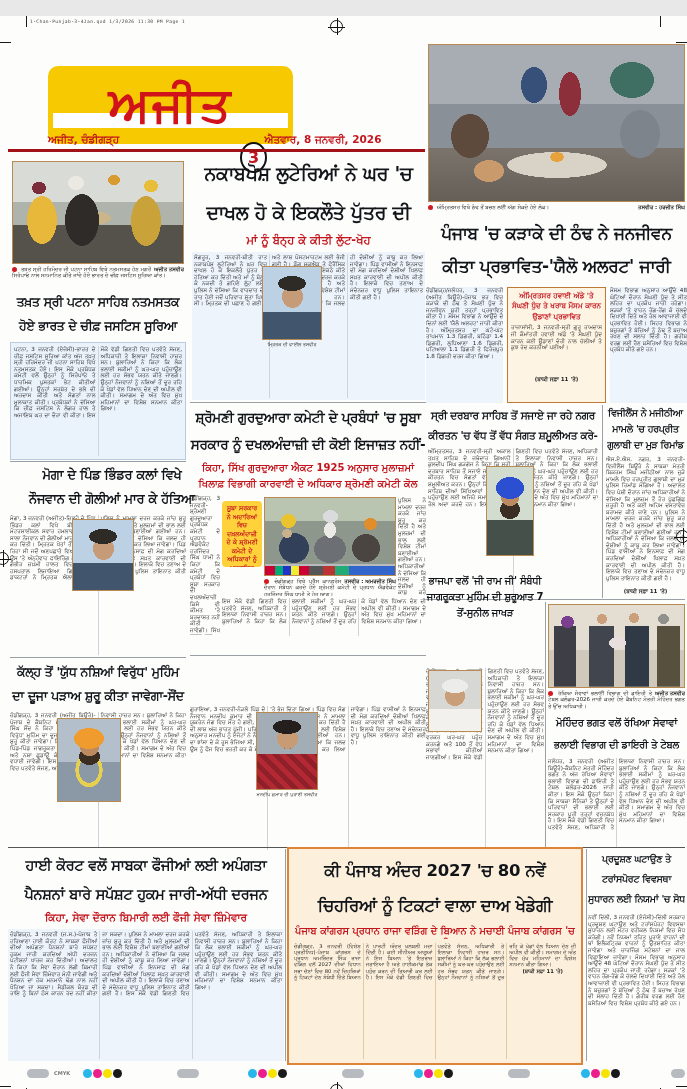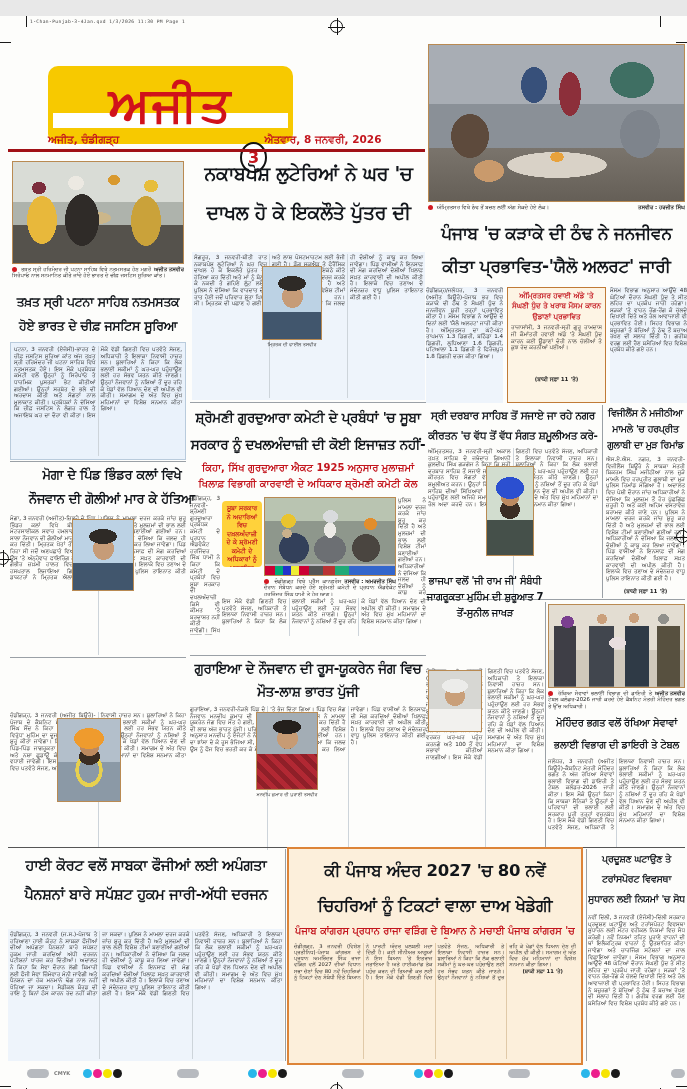--- a/index.html
+++ b/index.html
@@ -154,20 +154,21 @@
     <div class="obox" style="position:relative;width:101px;height:116px">
       <div class="sub" style="font-size:7.2px;line-height:1.45">ਅੰਮ੍ਰਿਤਸਰ ਹਵਾਈ ਅੱਡੇ 'ਤੇ ਸੰਘਣੀ ਧੁੰਦ ਤੇ ਖਰਾਬ ਮੌਸਮ ਕਾਰਨ ਉਡਾਣਾਂ ਪ੍ਰਭਾਵਿਤ</div>
       <div class="bt" style="height:52px;margin-top:2px">ਰਾਜਾਸਾਂਸੀ, 3 ਜਨਵਰੀ-ਸ੍ਰੀ ਗੁਰੂ ਰਾਮਦਾਸ ਜੀ ਕੌਮਾਂਤਰੀ ਹਵਾਈ ਅੱਡੇ 'ਤੇ ਸੰਘਣੀ ਧੁੰਦ ਕਾਰਨ ਕਈ ਉਡਾਣਾਂ ਦੇਰੀ ਨਾਲ ਚੱਲੀਆਂ ਤੇ ਕੁਝ ਰੱਦ ਕਰਨੀਆਂ ਪਈਆਂ।</div>
       <div class="bt morel">(ਬਾਕੀ ਸਫ਼ਾ 11 'ਤੇ)</div>
     </div>
     <div class="bt pane" style="width:79px;height:116px">ਮੌਸਮ ਵਿਭਾਗ ਅਨੁਸਾਰ ਆਉਂਦੇ 48 ਘੰਟਿਆਂ ਦੌਰਾਨ ਸੰਘਣੀ ਧੁੰਦ ਤੇ ਸੀਤ ਲਹਿਰ ਦਾ ਪ੍ਰਕੋਪ ਜਾਰੀ ਰਹੇਗਾ। ਸੜਕਾਂ 'ਤੇ ਵਾਹਨ ਰੇਂਗ-ਰੇਂਗ ਕੇ ਚੱਲਦੇ ਦਿਖਾਈ ਦਿੱਤੇ ਅਤੇ ਰੇਲ ਆਵਾਜਾਈ ਵੀ ਪ੍ਰਭਾਵਿਤ ਹੋਈ। ਸਿਹਤ ਵਿਭਾਗ ਨੇ ਬਜ਼ੁਰਗਾਂ ਤੇ ਬੱਚਿਆਂ ਨੂੰ ਠੰਢ ਤੋਂ ਬਚਾਅ ਰੱਖਣ ਦੀ ਸਲਾਹ ਦਿੱਤੀ ਹੈ। ਗਰੀਬ ਵਰਗ ਲਈ ਰੈਣ ਬਸੇਰਿਆਂ ਵਿਚ ਵਿਸ਼ੇਸ਼ ਪ੍ਰਬੰਧ ਕੀਤੇ ਗਏ ਹਨ।</div>
   </div>
   <div class="abs hl" style="left:426px;top:201px;width:261px;height:66px;font-size:17px;line-height:33px">ਪੰਜਾਬ 'ਚ ਕੜਾਕੇ ਦੀ ਠੰਢ ਨੇ ਜਨਜੀਵਨ ਕੀਤਾ ਪ੍ਰਭਾਵਿਤ-'ਯੈਲੋ ਅਲਰਟ' ਜਾਰੀ</div>
 
   <div class="abs hl" style="left:192px;top:138px;width:233px;height:78px;font-size:19px;line-height:39px">ਨਕਾਬਪੋਸ਼ ਲੁਟੇਰਿਆਂ ਨੇ ਘਰ 'ਚ ਦਾਖਲ ਹੋ ਕੇ ਇਕਲੌਤੇ ਪੁੱਤਰ ਦੀ ਕੀਤੀ ਹੱਤਿਆ</div>
+  <div class="abs sub" style="left:192px;top:217px;width:233px;height:16px;font-size:11.5px">ਮਾਂ ਨੂੰ ਬੰਨ੍ਹ ਕੇ ਕੀਤੀ ਲੁੱਟ-ਖੋਹ</div>
   <div class="abs bt c3 pane" style="left:192px;top:236px;width:233px;height:148px;padding:2px">
     <span>ਸੰਗਰੂਰ, 3 ਜਨਵਰੀ-ਬੀਤੀ ਰਾਤ ਨਕਾਬਪੋਸ਼ ਲੁਟੇਰਿਆਂ ਨੇ ਘਰ ਵਿਚ ਦਾਖਲ ਹੋ ਕੇ ਇਕਲੌਤੇ ਪੁੱਤਰ ਦੀ ਹੱਤਿਆ ਕਰ ਦਿੱਤੀ ਅਤੇ ਮਾਂ ਨੂੰ ਬੰਨ੍ਹ ਕੇ ਨਕਦੀ ਤੇ ਗਹਿਣੇ ਲੁ੍ੱਟ ਲਏ। ਪੁਲਿਸ ਨੇ ਦੱਸਿਆ ਕਿ ਵਾਰਦਾਤ ਦੇਰ ਰਾਤ ਹੋਈ ਜਦੋਂ ਪਰਿਵਾਰ ਸੁੱਤਾ ਪਿਆ ਸੀ। ਮ੍ਰਿਤਕ ਦੀ ਪਛਾਣ ਹੋ ਗਈ ਹੈ ਅਤੇ ਲਾਸ਼ ਪੋਸਟਮਾਰਟਮ ਲਈ ਭੇਜੀ ਗਈ ਹੈ। ਡੌਗ ਸਕੁਐਡ ਤੇ ਫੋਰੈਂਸਿਕ ਟੀਮਾਂ ਨੇ ਮੌਕੇ ਤੋਂ ਸਬੂਤ ਇਕੱਠੇ ਕੀਤੇ ਹਨ।</span>
     <span>ਪੁਲਿਸ ਨੇ ਮਾਮਲਾ ਦਰਜ ਕਰਕੇ ਜਾਂਚ ਸ਼ੁਰੂ ਕਰ ਦਿੱਤੀ ਹੈ ਅਤੇ ਮੁਲਜ਼ਮਾਂ ਦੀ ਭਾਲ ਲਈ ਵਿਸ਼ੇਸ਼ ਟੀਮਾਂ ਬਣਾਈਆਂ ਗਈਆਂ ਹਨ। ਅਧਿਕਾਰੀਆਂ ਨੇ ਦੱਸਿਆ ਕਿ ਜਲਦ ਹੀ ਦੋਸ਼ੀਆਂ ਨੂੰ ਕਾਬੂ ਕਰ ਲਿਆ ਜਾਵੇਗਾ। ਪਿੰਡ ਵਾਸੀਆਂ ਨੇ ਇਨਸਾਫ਼ ਦੀ ਮੰਗ ਕਰਦਿਆਂ ਦੋਸ਼ੀਆਂ ਖਿਲਾਫ਼ ਸਖ਼ਤ ਕਾਰਵਾਈ ਦੀ ਅਪੀਲ ਕੀਤੀ ਹੈ। ਇਲਾਕੇ ਵਿਚ ਤਣਾਅ ਦੇ ਮੱਦੇਨਜ਼ਰ ਵਾਧੂ ਪੁਲਿਸ ਤਾਇਨਾਤ ਕੀਤੀ ਗਈ ਹੈ।</span>
   </div>
   <div class="ph ph-mug" style="left:262px;top:250px;width:60px;height:74px"></div>
   <div class="abs tinycap" style="left:262px;top:326px;width:60px;height:8px">ਮ੍ਰਿਤਕ ਦੀ ਫਾਈਲ ਤਸਵੀਰ</div>
 
   <div class="ph ph-patna" style="left:12px;top:145px;width:172px;height:103px"></div>
   <div class="abs cap" style="left:12px;top:250px;width:172px;height:22px">
     <span class="cred">ਅਜੀਤ ਤਸਵੀਰ</span>
@@ -182,20 +183,21 @@
   <div class="hrule" style="left:10px;top:445px;width:176px"></div>
 
   <div class="abs hl" style="left:24px;top:447px;width:176px;height:49px;font-size:13px;line-height:24px">ਮੋਗਾ ਦੇ ਪਿੰਡ ਭਿੰਡਰ ਕਲਾਂ ਵਿਖੇ ਨੌਜਵਾਨ ਦੀ ਗੋਲੀਆਂ ਮਾਰ ਕੇ ਹੱਤਿਆ</div>
   <div class="abs bt c2" style="left:10px;top:499px;width:176px;height:140px">
     <span>ਮੋਗਾ, 3 ਜਨਵਰੀ (ਅਜੀਤ)-ਜ਼ਿਲ੍ਹੇ ਦੇ ਪਿੰਡ ਭਿੰਡਰ ਕਲਾਂ ਵਿਖੇ ਬੀਤੀ ਸ਼ਾਮ ਮੋਟਰਸਾਈਕਲ ਸਵਾਰ ਹਮਲਾਵਰਾਂ ਨੇ 28 ਸਾਲਾ ਨੌਜਵਾਨ ਦੀ ਗੋਲੀਆਂ ਮਾਰ ਕੇ ਹੱਤਿਆ ਕਰ ਦਿੱਤੀ। ਮ੍ਰਿਤਕ ਖੇਤਾਂ ਤੋਂ ਘਰ ਪਰਤ ਰਿਹਾ ਸੀ ਜਦੋਂ ਅਣਪਛਾਤੇ ਵਿਅਕਤੀਆਂ ਨੇ ਉਸ 'ਤੇ ਅੰਨ੍ਹੇਵਾਹ ਫਾਇਰਿੰਗ ਕਰ ਦਿੱਤੀ। ਗੰਭੀਰ ਜ਼ਖ਼ਮੀ ਹਾਲਤ ਵਿਚ ਉਸ ਨੂੰ ਹਸਪਤਾਲ ਲਿਜਾਇਆ ਗਿਆ ਜਿੱਥੇ ਡਾਕਟਰਾਂ ਨੇ ਮ੍ਰਿਤਕ ਐਲਾਨ ਦਿੱਤਾ।</span>
     <span>ਪੁਲਿਸ ਨੇ ਮਾਮਲਾ ਦਰਜ ਕਰਕੇ ਜਾਂਚ ਸ਼ੁਰੂ ਕਰ ਦਿੱਤੀ ਹੈ ਅਤੇ ਮੁਲਜ਼ਮਾਂ ਦੀ ਭਾਲ ਲਈ ਵਿਸ਼ੇਸ਼ ਟੀਮਾਂ ਬਣਾਈਆਂ ਗਈਆਂ ਹਨ। ਅਧਿਕਾਰੀਆਂ ਨੇ ਦੱਸਿਆ ਕਿ ਜਲਦ ਹੀ ਦੋਸ਼ੀਆਂ ਨੂੰ ਕਾਬੂ ਕਰ ਲਿਆ ਜਾਵੇਗਾ। ਪਿੰਡ ਵਾਸੀਆਂ ਨੇ ਇਨਸਾਫ਼ ਦੀ ਮੰਗ ਕਰਦਿਆਂ ਦੋਸ਼ੀਆਂ ਖਿਲਾਫ਼ ਸਖ਼ਤ ਕਾਰਵਾਈ ਦੀ ਅਪੀਲ ਕੀਤੀ ਹੈ। ਇਲਾਕੇ ਵਿਚ ਤਣਾਅ ਦੇ ਮੱਦੇਨਜ਼ਰ ਵਾਧੂ ਪੁਲਿਸ ਤਾਇਨਾਤ ਕੀਤੀ ਗਈ ਹੈ।</span>
   </div>
   <div class="ph ph-mug" style="left:72px;top:503px;width:62px;height:72px"></div>
   <div class="hrule" style="left:10px;top:641px;width:176px"></div>
 
+  <div class="abs hl" style="left:10px;top:644px;width:176px;height:49px;font-size:12.5px;line-height:24px">ਕੱਲ੍ਹ ਤੋਂ 'ਯੁੱਧ ਨਸ਼ਿਆਂ ਵਿਰੁੱਧ' ਮੁਹਿੰਮ ਦਾ ਦੂਜਾ ਪੜਾਅ ਸ਼ੁਰੂ ਕੀਤਾ ਜਾਵੇਗਾ-ਸੌਂਦ</div>
   <div class="abs bt c2" style="left:10px;top:696px;width:176px;height:136px">
     <span>ਚੰਡੀਗੜ੍ਹ, 3 ਜਨਵਰੀ (ਅਜੀਤ ਬਿਊਰੋ)-ਪੰਜਾਬ ਦੇ ਕੈਬਨਿਟ ਮੰਤਰੀ ਤਰੁਨਪ੍ਰੀਤ ਸਿੰਘ ਸੌਂਦ ਨੇ ਕਿਹਾ ਕਿ 'ਯੁੱਧ ਨਸ਼ਿਆਂ ਵਿਰੁੱਧ' ਮੁਹਿੰਮ ਦਾ ਦੂਜਾ ਪੜਾਅ ਕੱਲ੍ਹ ਤੋਂ ਸ਼ੁਰੂ ਕੀਤਾ ਜਾਵੇਗਾ। ਇਸ ਪੜਾਅ ਦੌਰਾਨ ਪਿੰਡ-ਪਿੰਡ ਜਾਗਰੂਕਤਾ ਕੈਂਪ ਲਾਏ ਜਾਣਗੇ ਅਤੇ ਨਸ਼ਾ ਛੁਡਾਊ ਕੇਂਦਰਾਂ ਦੀ ਗਿਣਤੀ ਵਧਾਈ ਜਾਵੇਗੀ।</span>
     <span>ਇਸ ਮੌਕੇ ਵੱਡੀ ਗਿਣਤੀ ਵਿਚ ਪਤਵੰਤੇ ਸੱਜਣ, ਅਧਿਕਾਰੀ ਤੇ ਇਲਾਕਾ ਨਿਵਾਸੀ ਹਾਜ਼ਰ ਸਨ। ਬੁਲਾਰਿਆਂ ਨੇ ਕਿਹਾ ਕਿ ਲੋਕ ਭਲਾਈ ਸਕੀਮਾਂ ਨੂੰ ਘਰ-ਘਰ ਪਹੁੰਚਾਉਣ ਲਈ ਹਰ ਸੰਭਵ ਯਤਨ ਕੀਤੇ ਜਾਣਗੇ। ਉਨ੍ਹਾਂ ਨੌਜਵਾਨਾਂ ਨੂੰ ਨਸ਼ਿਆਂ ਤੋਂ ਦੂਰ ਰਹਿ ਕੇ ਖੇਡਾਂ ਵੱਲ ਧਿਆਨ ਦੇਣ ਦੀ ਅਪੀਲ ਵੀ ਕੀਤੀ। ਸਮਾਗਮ ਦੇ ਅੰਤ ਵਿਚ ਮੁੱਖ ਮਹਿਮਾਨਾਂ ਦਾ ਵਿਸ਼ੇਸ਼ ਸਨਮਾਨ ਕੀਤਾ ਗਿਆ।</span>
   </div>
   <div class="ph ph-sond" style="left:57px;top:702px;width:64px;height:84px"></div>
 
   <div class="hrule" style="left:190px;top:386px;width:236px"></div>
   <div class="abs hl" style="left:190px;top:388px;width:236px;height:54px;font-size:13.5px;line-height:27px">ਸ਼੍ਰੋਮਣੀ ਗੁਰਦੁਆਰਾ ਕਮੇਟੀ ਦੇ ਪ੍ਰਬੰਧਾਂ 'ਚ ਸੂਬਾ ਸਰਕਾਰ ਨੂੰ ਦਖਲਅੰਦਾਜ਼ੀ ਦੀ ਕੋਈ ਇਜਾਜ਼ਤ ਨਹੀਂ-ਐਡਵੋਕੇਟ ਧਾਮੀ</div>
   <div class="abs sub" style="left:196px;top:444px;width:224px;height:32px;font-size:10px;line-height:16px">ਕਿਹਾ, ਸਿੱਖ ਗੁਰਦੁਆਰਾ ਐਕਟ 1925 ਅਨੁਸਾਰ ਮੁਲਾਜ਼ਮਾਂ ਖਿਲਾਫ਼ ਵਿਭਾਗੀ ਕਾਰਵਾਈ ਦੇ ਅਧਿਕਾਰ ਸ਼੍ਰੋਮਣੀ ਕਮੇਟੀ ਕੋਲ ਹਨ</div>
   <div class="abs bt" style="left:190px;top:479px;width:30px;height:140px">ਚੰਡੀਗੜ੍ਹ, 3 ਜਨਵਰੀ-ਸ਼੍ਰੋਮਣੀ ਗੁਰਦੁਆਰਾ ਪ੍ਰਬੰਧਕ ਕਮੇਟੀ ਦੇ ਪ੍ਰਧਾਨ ਐਡਵੋਕੇਟ ਹਰਜਿੰਦਰ ਸਿੰਘ ਧਾਮੀ ਨੇ ਕਿਹਾ ਕਿ ਕਮੇਟੀ ਦੇ ਪ੍ਰਬੰਧਾਂ ਵਿਚ ਸੂਬਾ ਸਰਕਾਰ ਦੀ ਦਖਲਅੰਦਾਜ਼ੀ ਕਿਸੇ ਵੀ ਕੀਮਤ 'ਤੇ ਬਰਦਾਸ਼ਤ ਨਹੀਂ ਕੀਤੀ ਜਾਵੇਗੀ। ਸਿੱਖ ਗੁਰਦੁਆਰਾ ਐਕਟ 1925 ਅਨੁਸਾਰ ਮੁਲਾਜ਼ਮਾਂ ਖਿਲਾਫ਼ ਵਿਭਾਗੀ ਕਾਰਵਾਈ ਦੇ ਅਧਿਕਾਰ ਸਿਰਫ਼ ਸ਼੍ਰੋਮਣੀ ਕਮੇਟੀ ਕੋਲ ਹਨ।</div>
@@ -203,21 +205,20 @@
   <div class="ph ph-press" style="left:264px;top:481px;width:132px;height:79px"></div>
   <div class="abs cap" style="left:264px;top:562px;width:132px;height:18px">
     <span class="cred">ਤਸਵੀਰ : ਅਮਰਜੀਤ ਸਿੰਘ</span>
     <span class="bdot"></span>
     <span>ਚੰਡੀਗੜ੍ਹ ਵਿਖੇ ਪ੍ਰੈੱਸ ਕਾਨਫ਼ਰੰਸ ਦੌਰਾਨ ਸੰਬੋਧਨ ਕਰਦੇ ਹੋਏ ਸ਼੍ਰੋਮਣੀ ਕਮੇਟੀ ਦੇ ਪ੍ਰਧਾਨ ਐਡਵੋਕੇਟ ਹਰਜਿੰਦਰ ਸਿੰਘ ਧਾਮੀ ਤੇ ਹੋਰ ਆਗੂ।</span>
   </div>
   <div class="abs bt c3" style="left:222px;top:582px;width:204px;height:38px">ਇਸ ਮੌਕੇ ਵੱਡੀ ਗਿਣਤੀ ਵਿਚ ਪਤਵੰਤੇ ਸੱਜਣ, ਅਧਿਕਾਰੀ ਤੇ ਇਲਾਕਾ ਨਿਵਾਸੀ ਹਾਜ਼ਰ ਸਨ। ਬੁਲਾਰਿਆਂ ਨੇ ਕਿਹਾ ਕਿ ਲੋਕ ਭਲਾਈ ਸਕੀਮਾਂ ਨੂੰ ਘਰ-ਘਰ ਪਹੁੰਚਾਉਣ ਲਈ ਹਰ ਸੰਭਵ ਯਤਨ ਕੀਤੇ ਜਾਣਗੇ। ਉਨ੍ਹਾਂ ਨੌਜਵਾਨਾਂ ਨੂੰ ਨਸ਼ਿਆਂ ਤੋਂ ਦੂਰ ਰਹਿ ਕੇ ਖੇਡਾਂ ਵੱਲ ਧਿਆਨ ਦੇਣ ਦੀ ਅਪੀਲ ਵੀ ਕੀਤੀ। ਸਮਾਗਮ ਦੇ ਅੰਤ ਵਿਚ ਮੁੱਖ ਮਹਿਮਾਨਾਂ ਦਾ ਵਿਸ਼ੇਸ਼ ਸਨਮਾਨ ਕੀਤਾ ਗਿਆ।</div>
   <div class="abs bt" style="left:398px;top:481px;width:28px;height:98px">ਪੁਲਿਸ ਨੇ ਮਾਮਲਾ ਦਰਜ ਕਰਕੇ ਜਾਂਚ ਸ਼ੁਰੂ ਕਰ ਦਿੱਤੀ ਹੈ ਅਤੇ ਮੁਲਜ਼ਮਾਂ ਦੀ ਭਾਲ ਲਈ ਵਿਸ਼ੇਸ਼ ਟੀਮਾਂ ਬਣਾਈਆਂ ਗਈਆਂ ਹਨ। ਅਧਿਕਾਰੀਆਂ ਨੇ ਦੱਸਿਆ ਕਿ ਜਲਦ ਹੀ ਦੋਸ਼ੀਆਂ ਨੂੰ ਕਾਬੂ ਕਰ ਲਿਆ ਜਾਵੇਗਾ। ਪਿੰਡ ਵਾਸੀਆਂ ਨੇ ਇਨਸਾਫ਼ ਦੀ ਮੰਗ ਕਰਦਿਆਂ ਦੋਸ਼ੀਆਂ ਖਿਲਾਫ਼ ਸਖ਼ਤ ਕਾਰਵਾਈ ਦੀ ਅਪੀਲ ਕੀਤੀ ਹੈ। ਇਲਾਕੇ ਵਿਚ ਤਣਾਅ ਦੇ ਮੱਦੇਨਜ਼ਰ ਵਾਧੂ ਪੁਲਿਸ ਤਾਇਨਾਤ ਕੀਤੀ ਗਈ ਹੈ।</div>
 
   <div class="hrule" style="left:190px;top:639px;width:236px"></div>
-  <div class="abs hl" style="left:190px;top:641px;width:236px;height:46px;font-size:13.5px;line-height:23px">ਗੁਰਾਇਆ ਦੇ ਨੌਜਵਾਨ ਦੀ ਰੂਸ-ਯੂਕਰੇਨ ਜੰਗ ਵਿਚ ਮੌਤ-ਲਾਸ਼ ਭਾਰਤ ਪੁੱਜੀ</div>
   <div class="abs bt c3" style="left:190px;top:690px;width:236px;height:144px">
     <span>ਗੁਰਾਇਆ, 3 ਜਨਵਰੀ-ਨੇੜਲੇ ਪਿੰਡ ਦੇ ਨੌਜਵਾਨ ਮਨਦੀਪ ਕੁਮਾਰ ਦੀ ਰੂਸ-ਯੂਕਰੇਨ ਜੰਗ ਵਿਚ ਮੌਤ ਹੋ ਗਈ, ਜਿਸ ਦੀ ਲਾਸ਼ ਅੱਜ ਭਾਰਤ ਪੁੱਜੀ। ਪਰਿਵਾਰ ਅਨੁਸਾਰ ਮਨਦੀਪ ਨੂੰ ਏਜੰਟਾਂ ਨੇ ਨੌਕਰੀ ਦਾ ਝਾਂਸਾ ਦੇ ਕੇ ਰੂਸ ਭੇਜਿਆ ਸੀ, ਜਿੱਥੇ ਉਸ ਨੂੰ ਫੌਜ ਵਿਚ ਭਰਤੀ ਕਰ ਕੇ ਮੋਰਚੇ 'ਤੇ ਭੇਜ ਦਿੱਤਾ ਗਿਆ। ਪਿੰਡ ਵਿਚ ਸੋਗ ਦੀ ਲਹਿਰ ਹੈ।</span>
     <span>ਪੁਲਿਸ ਨੇ ਮਾਮਲਾ ਦਰਜ ਕਰਕੇ ਜਾਂਚ ਸ਼ੁਰੂ ਕਰ ਦਿੱਤੀ ਹੈ ਅਤੇ ਮੁਲਜ਼ਮਾਂ ਦੀ ਭਾਲ ਲਈ ਵਿਸ਼ੇਸ਼ ਟੀਮਾਂ ਬਣਾਈਆਂ ਗਈਆਂ ਹਨ। ਅਧਿਕਾਰੀਆਂ ਨੇ ਦੱਸਿਆ ਕਿ ਜਲਦ ਹੀ ਦੋਸ਼ੀਆਂ ਨੂੰ ਕਾਬੂ ਕਰ ਲਿਆ ਜਾਵੇਗਾ। ਪਿੰਡ ਵਾਸੀਆਂ ਨੇ ਇਨਸਾਫ਼ ਦੀ ਮੰਗ ਕਰਦਿਆਂ ਦੋਸ਼ੀਆਂ ਖਿਲਾਫ਼ ਸਖ਼ਤ ਕਾਰਵਾਈ ਦੀ ਅਪੀਲ ਕੀਤੀ ਹੈ। ਇਲਾਕੇ ਵਿਚ ਤਣਾਅ ਦੇ ਮੱਦੇਨਜ਼ਰ ਵਾਧੂ ਪੁਲਿਸ ਤਾਇਨਾਤ ਕੀਤੀ ਗਈ ਹੈ।</span>
   </div>
   <div class="ph ph-ukr" style="left:256px;top:696px;width:62px;height:78px"></div>
   <div class="abs tinycap" style="left:252px;top:776px;width:70px;height:8px">ਮਨਦੀਪ ਕੁਮਾਰ ਦੀ ਪੁਰਾਣੀ ਤਸਵੀਰ</div>
 
   <div class="abs hl" style="left:428px;top:389px;width:170px;height:40px;font-size:10.5px;line-height:20px">ਸ੍ਰੀ ਦਰਬਾਰ ਸਾਹਿਬ ਤੋਂ ਸਜਾਏ ਜਾ ਰਹੇ ਨਗਰ ਕੀਰਤਨ 'ਚ ਵੱਧ ਤੋਂ ਵੱਧ ਸੰਗਤ ਸ਼ਮੂਲੀਅਤ ਕਰੇ-ਜਥੇਦਾਰ ਗੜਗੱਜ</div>
   <div class="abs bt c2" style="left:428px;top:432px;width:170px;height:150px">
     <span>ਅੰਮ੍ਰਿਤਸਰ, 3 ਜਨਵਰੀ-ਸ੍ਰੀ ਅਕਾਲ ਤਖ਼ਤ ਸਾਹਿਬ ਦੇ ਜਥੇਦਾਰ ਗਿਆਨੀ ਕੁਲਦੀਪ ਸਿੰਘ ਗੜਗੱਜ ਨੇ ਕਿਹਾ ਕਿ ਸ੍ਰੀ ਦਰਬਾਰ ਸਾਹਿਬ ਤੋਂ ਸਜਾਏ ਜਾ ਰਹੇ ਨਗਰ ਕੀਰਤਨ ਵਿਚ ਸੰਗਤਾਂ ਵੱਧ ਤੋਂ ਵੱਧ ਸ਼ਮੂਲੀਅਤ ਕਰਨ। ਉਨ੍ਹਾਂ ਕਿਹਾ ਕਿ ਗੁਰੂ ਸਾਹਿਬ ਦੀਆਂ ਸਿੱਖਿਆਵਾਂ ਨੂੰ ਘਰ-ਘਰ ਪਹੁੰਚਾਉਣ ਲਈ ਅਜਿਹੇ ਸਮਾਗਮ ਅਹਿਮ ਰੋਲ ਅਦਾ ਕਰਦੇ ਹਨ।</span>
@@ -248,20 +249,21 @@
   </div>
   <div class="abs hl" style="left:548px;top:696px;width:137px;height:44px;font-size:10px;line-height:22px">ਮੋਹਿੰਦਰ ਭਗਤ ਵਲੋਂ ਰੱਖਿਆ ਸੇਵਾਵਾਂ ਭਲਾਈ ਵਿਭਾਗ ਦੀ ਡਾਇਰੀ ਤੇ ਟੇਬਲ ਕਲੰਡਰ-2026 ਜਾਰੀ</div>
   <div class="abs bt c2" style="left:548px;top:742px;width:137px;height:90px">
     <span>ਜਲੰਧਰ, 3 ਜਨਵਰੀ (ਅਜੀਤ ਬਿਊਰੋ)-ਕੈਬਨਿਟ ਮੰਤਰੀ ਮੋਹਿੰਦਰ ਭਗਤ ਨੇ ਅੱਜ ਰੱਖਿਆ ਸੇਵਾਵਾਂ ਭਲਾਈ ਵਿਭਾਗ ਦੀ ਡਾਇਰੀ ਤੇ ਟੇਬਲ ਕਲੰਡਰ-2026 ਜਾਰੀ ਕੀਤਾ। ਇਸ ਮੌਕੇ ਉਨ੍ਹਾਂ ਕਿਹਾ ਕਿ ਸਾਬਕਾ ਸੈਨਿਕਾਂ ਤੇ ਉਨ੍ਹਾਂ ਦੇ ਪਰਿਵਾਰਾਂ ਦੀ ਭਲਾਈ ਲਈ ਸਰਕਾਰ ਪੂਰੀ ਤਰ੍ਹਾਂ ਵਚਨਬੱਧ ਹੈ।</span>
     <span>ਇਸ ਮੌਕੇ ਵੱਡੀ ਗਿਣਤੀ ਵਿਚ ਪਤਵੰਤੇ ਸੱਜਣ, ਅਧਿਕਾਰੀ ਤੇ ਇਲਾਕਾ ਨਿਵਾਸੀ ਹਾਜ਼ਰ ਸਨ। ਬੁਲਾਰਿਆਂ ਨੇ ਕਿਹਾ ਕਿ ਲੋਕ ਭਲਾਈ ਸਕੀਮਾਂ ਨੂੰ ਘਰ-ਘਰ ਪਹੁੰਚਾਉਣ ਲਈ ਹਰ ਸੰਭਵ ਯਤਨ ਕੀਤੇ ਜਾਣਗੇ। ਉਨ੍ਹਾਂ ਨੌਜਵਾਨਾਂ ਨੂੰ ਨਸ਼ਿਆਂ ਤੋਂ ਦੂਰ ਰਹਿ ਕੇ ਖੇਡਾਂ ਵੱਲ ਧਿਆਨ ਦੇਣ ਦੀ ਅਪੀਲ ਵੀ ਕੀਤੀ। ਸਮਾਗਮ ਦੇ ਅੰਤ ਵਿਚ ਮੁੱਖ ਮਹਿਮਾਨਾਂ ਦਾ ਵਿਸ਼ੇਸ਼ ਸਨਮਾਨ ਕੀਤਾ ਗਿਆ।</span>
   </div>
 
   <div class="hrule" style="left:8px;top:831px;width:677px;background:#555"></div>
 
   <div class="abs hl" style="left:8px;top:835px;width:276px;height:58px;font-size:14.5px;line-height:29px">ਹਾਈ ਕੋਰਟ ਵਲੋਂ ਸਾਬਕਾ ਫੌਜੀਆਂ ਲਈ ਅਪੰਗਤਾ ਪੈਨਸ਼ਨਾਂ ਬਾਰੇ ਸਪੱਸ਼ਟ ਹੁਕਮ ਜਾਰੀ-ਅੱਧੀ ਦਰਜਨ ਪਟੀਸ਼ਨਾਂ ਖਾਰਜ</div>
+  <div class="abs sub" style="left:8px;top:895px;width:276px;height:16px;font-size:10.5px">ਕਿਹਾ, ਸੇਵਾ ਦੌਰਾਨ ਬਿਮਾਰੀ ਲਈ ਫੌਜੀ ਸੇਵਾ ਜ਼ਿੰਮੇਵਾਰ</div>
   <div class="abs bt c3 pane" style="left:8px;top:913px;width:276px;height:132px;padding:2px">
     <span>ਚੰਡੀਗੜ੍ਹ, 3 ਜਨਵਰੀ (ਜ.ਸ.)-ਪੰਜਾਬ ਤੇ ਹਰਿਆਣਾ ਹਾਈ ਕੋਰਟ ਨੇ ਸਾਬਕਾ ਫੌਜੀਆਂ ਦੀਆਂ ਅਪੰਗਤਾ ਪੈਨਸ਼ਨਾਂ ਬਾਰੇ ਸਪੱਸ਼ਟ ਹੁਕਮ ਜਾਰੀ ਕਰਦਿਆਂ ਅੱਧੀ ਦਰਜਨ ਪਟੀਸ਼ਨਾਂ ਖਾਰਜ ਕਰ ਦਿੱਤੀਆਂ। ਅਦਾਲਤ ਨੇ ਕਿਹਾ ਕਿ ਸੇਵਾ ਦੌਰਾਨ ਲੱਗੀ ਬਿਮਾਰੀ ਲਈ ਫੌਜੀ ਸੇਵਾ ਜ਼ਿੰਮੇਵਾਰ ਮੰਨੀ ਜਾਵੇਗੀ ਅਤੇ ਪੈਨਸ਼ਨ ਦਾ ਹੱਕ ਮਨਮਾਨੇ ਢੰਗ ਨਾਲ ਨਹੀਂ ਖੋਹਿਆ ਜਾ ਸਕਦਾ। ਮੈਡੀਕਲ ਬੋਰਡ ਦੀ ਰਾਇ ਨੂੰ ਬਿਨਾਂ ਠੋਸ ਕਾਰਨ ਰੱਦ ਨਹੀਂ ਕੀਤਾ ਜਾ ਸਕਦਾ।</span>
     <span>ਪੁਲਿਸ ਨੇ ਮਾਮਲਾ ਦਰਜ ਕਰਕੇ ਜਾਂਚ ਸ਼ੁਰੂ ਕਰ ਦਿੱਤੀ ਹੈ ਅਤੇ ਮੁਲਜ਼ਮਾਂ ਦੀ ਭਾਲ ਲਈ ਵਿਸ਼ੇਸ਼ ਟੀਮਾਂ ਬਣਾਈਆਂ ਗਈਆਂ ਹਨ। ਅਧਿਕਾਰੀਆਂ ਨੇ ਦੱਸਿਆ ਕਿ ਜਲਦ ਹੀ ਦੋਸ਼ੀਆਂ ਨੂੰ ਕਾਬੂ ਕਰ ਲਿਆ ਜਾਵੇਗਾ। ਪਿੰਡ ਵਾਸੀਆਂ ਨੇ ਇਨਸਾਫ਼ ਦੀ ਮੰਗ ਕਰਦਿਆਂ ਦੋਸ਼ੀਆਂ ਖਿਲਾਫ਼ ਸਖ਼ਤ ਕਾਰਵਾਈ ਦੀ ਅਪੀਲ ਕੀਤੀ ਹੈ। ਇਲਾਕੇ ਵਿਚ ਤਣਾਅ ਦੇ ਮੱਦੇਨਜ਼ਰ ਵਾਧੂ ਪੁਲਿਸ ਤਾਇਨਾਤ ਕੀਤੀ ਗਈ ਹੈ।</span>
     <span>ਇਸ ਮੌਕੇ ਵੱਡੀ ਗਿਣਤੀ ਵਿਚ ਪਤਵੰਤੇ ਸੱਜਣ, ਅਧਿਕਾਰੀ ਤੇ ਇਲਾਕਾ ਨਿਵਾਸੀ ਹਾਜ਼ਰ ਸਨ। ਬੁਲਾਰਿਆਂ ਨੇ ਕਿਹਾ ਕਿ ਲੋਕ ਭਲਾਈ ਸਕੀਮਾਂ ਨੂੰ ਘਰ-ਘਰ ਪਹੁੰਚਾਉਣ ਲਈ ਹਰ ਸੰਭਵ ਯਤਨ ਕੀਤੇ ਜਾਣਗੇ। ਉਨ੍ਹਾਂ ਨੌਜਵਾਨਾਂ ਨੂੰ ਨਸ਼ਿਆਂ ਤੋਂ ਦੂਰ ਰਹਿ ਕੇ ਖੇਡਾਂ ਵੱਲ ਧਿਆਨ ਦੇਣ ਦੀ ਅਪੀਲ ਵੀ ਕੀਤੀ। ਸਮਾਗਮ ਦੇ ਅੰਤ ਵਿਚ ਮੁੱਖ ਮਹਿਮਾਨਾਂ ਦਾ ਵਿਸ਼ੇਸ਼ ਸਨਮਾਨ ਕੀਤਾ ਗਿਆ।</span>
   </div>
   <div class="vr" style="left:285px;top:833px;height:212px"></div>
 
   <div class="abs" style="left:287px;top:831px;width:296px;height:218px;border:2px solid #dd8438;background:#fcefdb">
     <div class="hl" style="margin:4px 6px 0;height:70px;font-size:16.5px;line-height:35px">ਕੀ ਪੰਜਾਬ ਅੰਦਰ 2027 'ਚ 80 ਨਵੇਂ ਚਿਹਰਿਆਂ ਨੂੰ ਟਿਕਟਾਂ ਵਾਲਾ ਦਾਅ ਖੇਡੇਗੀ ਕਾਂਗਰਸ ?</div>
     <div class="sub" style="margin:2px 6px 0;height:14px;font-size:9.8px">ਪੰਜਾਬ ਕਾਂਗਰਸ ਪ੍ਰਧਾਨ ਰਾਜਾ ਵੜਿੰਗ ਦੇ ਬਿਆਨ ਨੇ ਮਚਾਈ ਪੰਜਾਬ ਕਾਂਗਰਸ 'ਚ ਖਲਬਲੀ</div>

